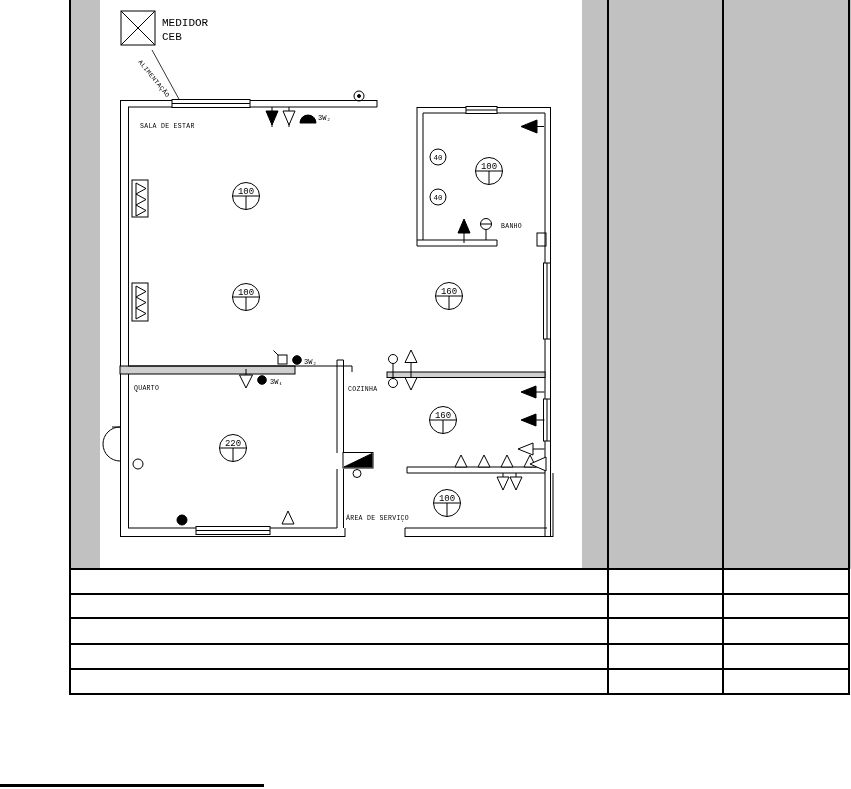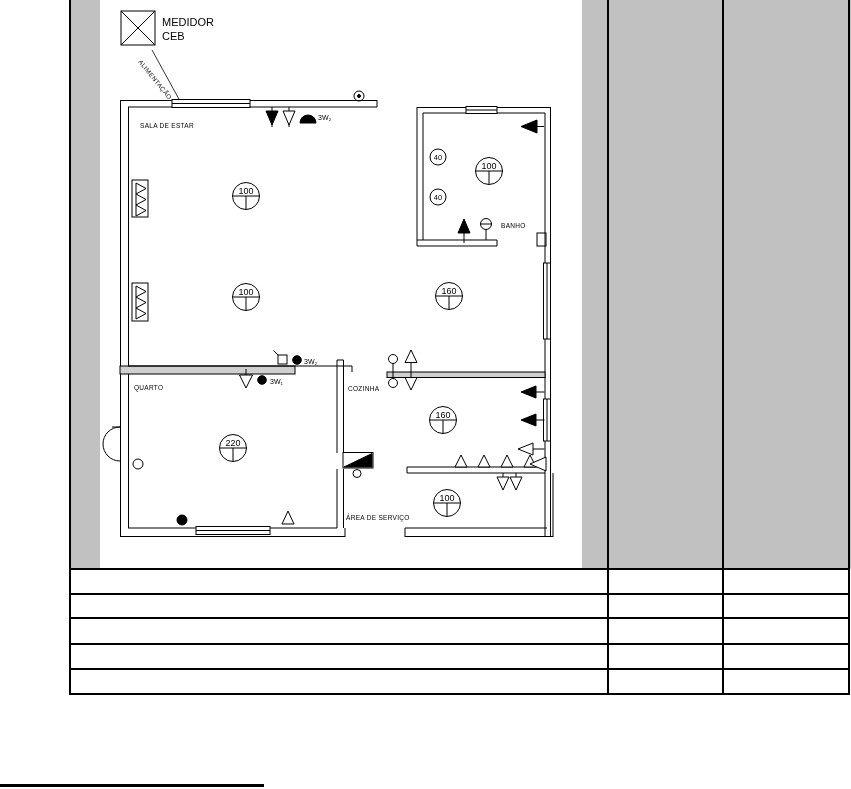--- a/index.html
+++ b/index.html
@@ -1,17 +1,17 @@
 <!DOCTYPE html>
 <html><head>
 <meta charset="utf-8">
 <style>
   html,body{margin:0;padding:0;background:#ffffff;}
   .page{position:relative;width:851px;height:789px;background:#ffffff;overflow:hidden;
-        font-family:Liberation Sans, sans-serif;}
+        font-family:Liberation Mono, monospace;}
   svg text{fill:#000;}
   .room-label{font-size:6.5px;letter-spacing:.3px;}
   .meter-label{font-size:11px;}
   .feed-label{font-size:6.3px;letter-spacing:.4px;}
   .watt{font-size:9px;text-anchor:middle;}
   .watt-sm{font-size:7.5px;text-anchor:middle;}
   .sw-label{font-size:7px;}
 </style>
 </head>
 <body>

